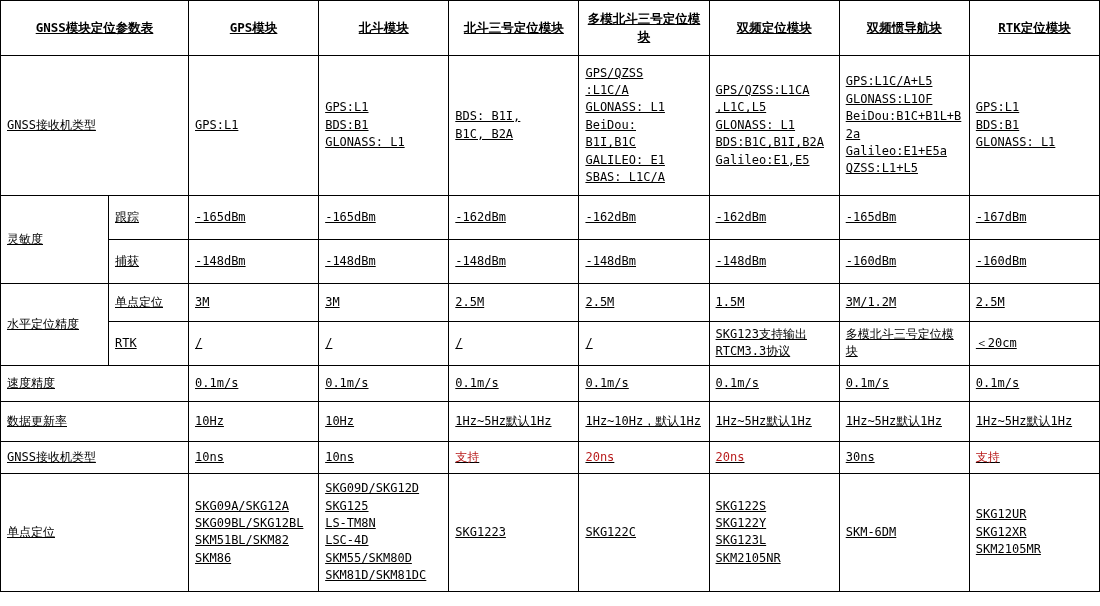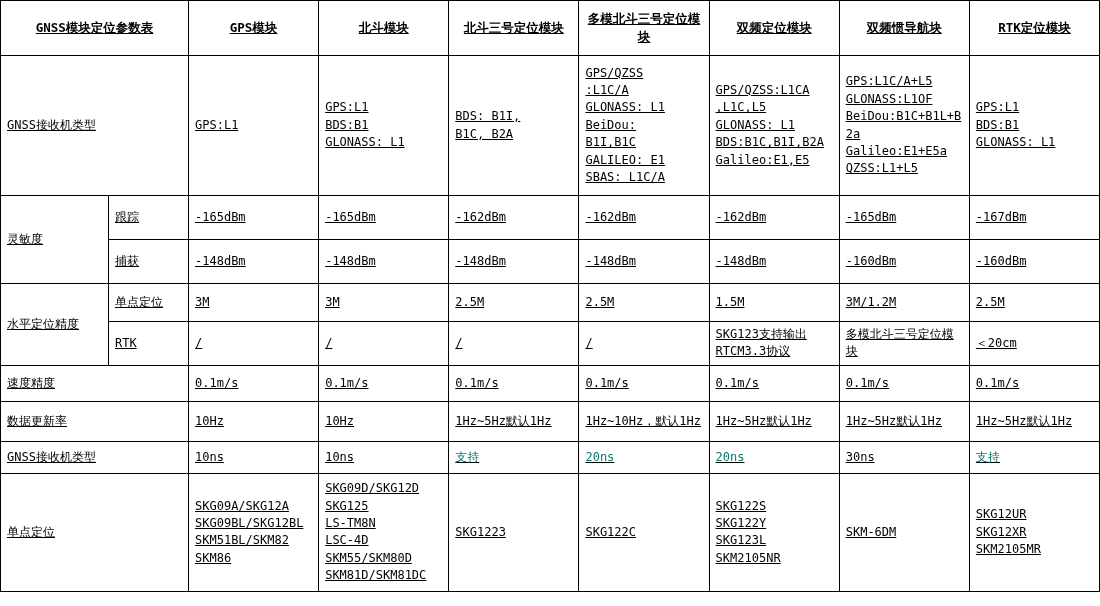--- a/index.html
+++ b/index.html
@@ -47,21 +47,21 @@
   }
   td.sublabel {
     text-align: left;
     font-size: 12.5px;
   }
   td.cell {
     text-align: left;
   }
   .col1 { width: 108px; }
   .col2 { width: 80px; }
-  .muted { color: #0f766e; }
+  .muted { color: #b91c1c; }
   .nowrapish { white-space: pre-line; }
 </style>
 </head>
 <body>
 
 <div class="sheet">
   <table class="gnss">
     <colgroup>
       <col class="col1">
         <col class="col2">

